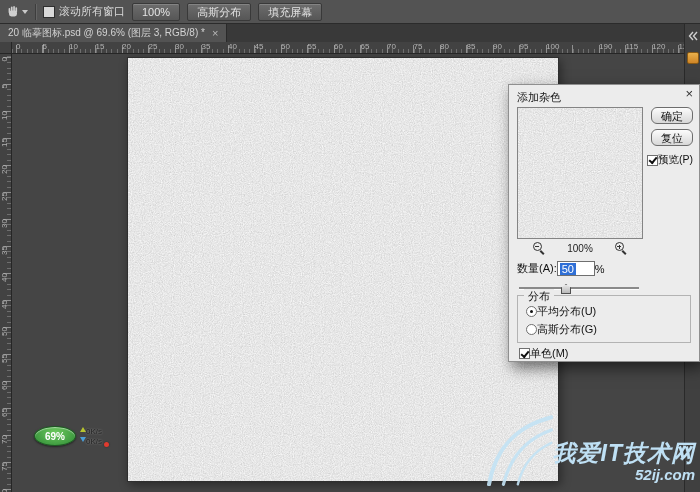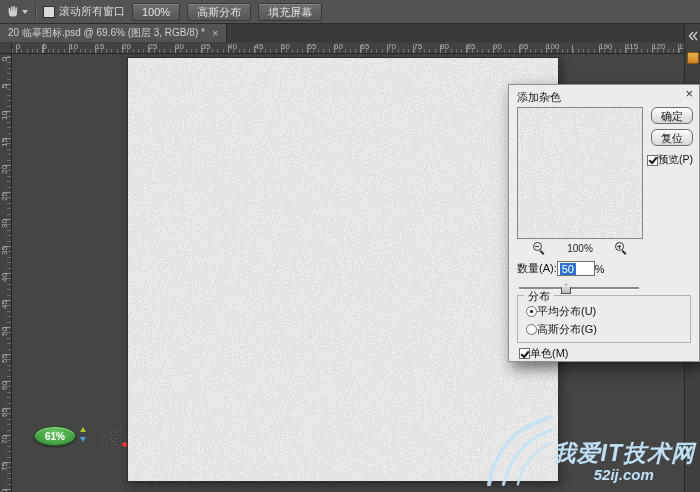--- a/index.html
+++ b/index.html
@@ -90,29 +90,29 @@
   .dist-row1{position:absolute;left:8px;top:8px;}
   .dist-row2{position:absolute;left:8px;top:26px;}
   .mono-row{position:absolute;left:10px;top:261px;text-align:center;}
 
   
   .net-widget{position:absolute;left:34px;top:424px;height:24px;display:flex;align-items:center;gap:4px;z-index:30;}
   .net-oval{width:40px;height:18px;border-radius:50%;background:radial-gradient(ellipse at 50% 30%,#6cc95e,#2e8a35);
     border:1px solid #1d5a22;color:#fff;font-size:10px;font-weight:bold;display:flex;align-items:center;justify-content:center;
     box-shadow:0 1px 2px rgba(0,0,0,.5), inset 0 1px 1px rgba(255,255,255,.5);}
   .net-rates{display:flex;flex-direction:column;justify-content:center;gap:1px;}
-  .rate-row{display:flex;gap:18px;font-size:8px;color:#1f1f1f;line-height:9px;
+  .rate-row{display:flex;gap:0;font-size:8px;color:#1f1f1f;line-height:9px;
     text-shadow:0 0 2px rgba(255,255,255,.45);}
   .arr{width:0;height:0;display:inline-block;}
   .arr.up{border-left:3px solid transparent;border-right:3px solid transparent;border-bottom:5px solid #b7c42e;}
   .arr.down{border-left:3px solid transparent;border-right:3px solid transparent;border-top:5px solid #4a9fd8;}
   .net-dot{position:absolute;right:-7px;bottom:1px;width:5px;height:5px;border-radius:50%;background:#e03b2f;box-shadow:0 0 2px rgba(0,0,0,.4);}
 
   
-  .watermark{position:absolute;right:5px;bottom:8px;z-index:25;color:#bfe0f4;text-align:center;pointer-events:none;}
+  .watermark{position:absolute;right:5px;bottom:8px;z-index:25;color:#bfe0f4;text-align:right;pointer-events:none;}
   .wm-line1{font-size:23px;font-weight:bold;font-style:italic;letter-spacing:1px;line-height:26px;}
   .wm-line2{font-size:15px;font-weight:bold;font-style:italic;line-height:18px;}
   .wm-wing{position:absolute;right:142px;bottom:-2px;opacity:.9;}
 </style>
 </head>
 <body>
 
 <div id="app">
 
   <div class="options-bar">
@@ -305,21 +305,21 @@
     </div>
 
     <label class="row-flex mono-row">
       <span class="xbox checked"></span>
       <span>单色(M)</span>
     </label>
   </div>
 
   <div class="net-widget">
     <div class="net-oval">
-      <span>61%</span>
+      <span>69%</span>
     </div>
     <div class="net-rates">
       <div class="rate-row">
         <span class="arr up"></span>
         <span>0K/s</span>
       </div>
       <div class="rate-row">
         <span class="arr down"></span>
         <span>0K/s</span>
       </div>

